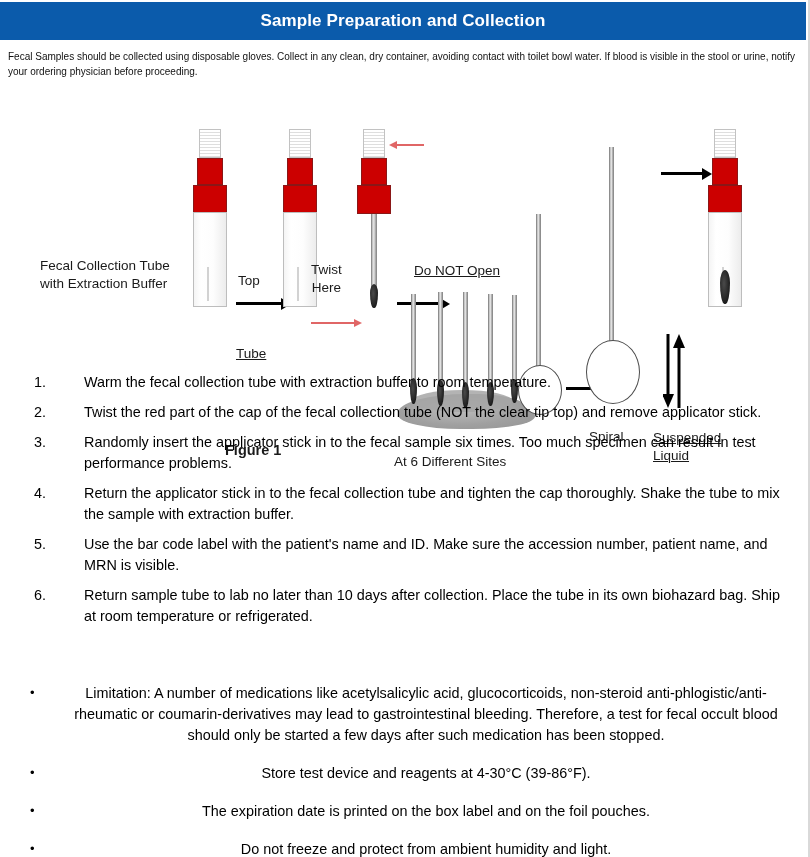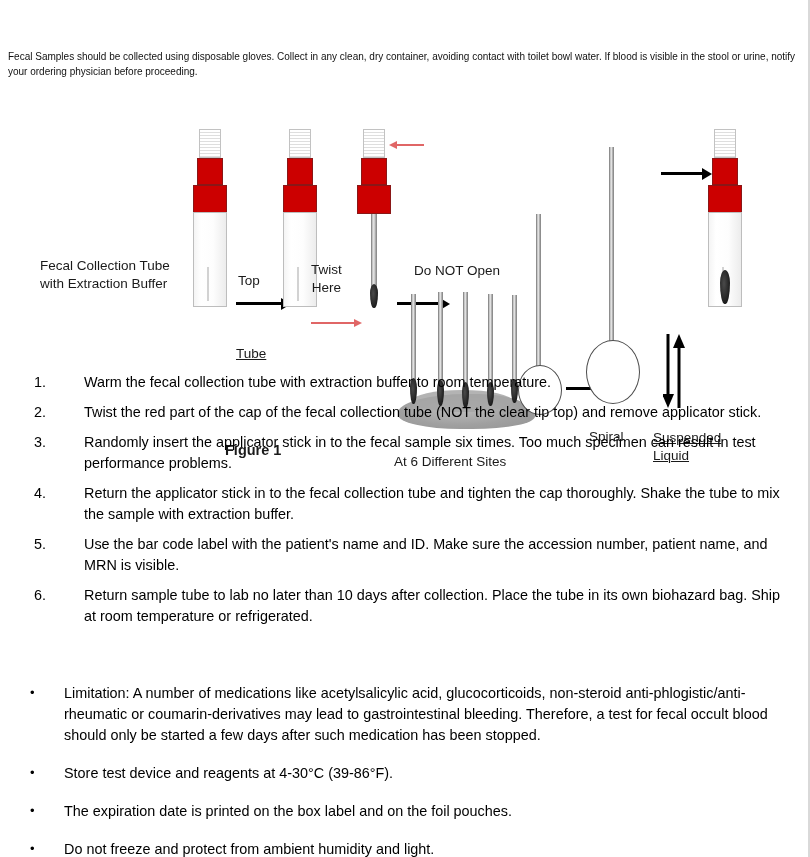--- a/index.html
+++ b/index.html
@@ -62,21 +62,21 @@
     position: absolute;
     font-size: 13.5px;
     color: #1a1a1a;
     line-height: 1.35;
     white-space: pre-line;
   }
   #lbl-tubebuffer { left: 40px;  top: 135px; width: 160px; text-align: left; }
   #lbl-top        { left: 238px; top: 150px; text-align: center; }
   #lbl-tube       { left: 236px; top: 223px; text-decoration: underline; }
   #lbl-twist      { left: 311px; top: 139px; line-height: 1.32; text-align: center; }
-  #lbl-donotopen  { left: 414px; top: 140px; }
+  #lbl-donotopen  { left: 414px; top: 140px; text-decoration: underline; }
   #lbl-sixsites   { left: 394px; top: 331px; }
   #lbl-spiral     { left: 589px; top: 306px; }
   #lbl-suspended  { left: 653px; top: 307px; line-height: 1.32; text-decoration: underline; }
   #lbl-figure1    { left: 225px; top: 319px; font-weight: bold; font-size: 14.5px; }
 
   
   .tube { position: absolute; }
   .tube-body {
     position: absolute;
     background: linear-gradient(to right,#f4f4f4 0%,#ffffff 22%,#fdfdfd 60%,#ececec 100%);
@@ -231,27 +231,30 @@
   #notes .note {
     display: flex;
     margin-bottom: 17px;
   }
   #notes .bullet {
     width: 34px;
     flex: 0 0 34px;
     font-size: 13px;
     line-height: 1.5;
   }
-  #notes .txt { flex: 1; }
+  #notes .txt { flex: 1; text-align: center; }
 </style>
 </head>
 <body>
 
 <div id="page">
 
+  <div class="section-bar" id="bar-sample">
+    <span>Sample Preparation and Collection</span>
+  </div>
 
   <div id="intro">Fecal Samples should be collected using disposable gloves. Collect in any clean, dry container, avoiding contact with toilet bowl water. If blood is visible in the stool or urine, notify your ordering physician before proceeding.</div>
 
   <div id="figure">
 
     <div class="fig-label" id="lbl-tubebuffer">Fecal Collection Tube
 with Extraction Buffer</div>
 
     <div class="tube">
       <div class="cap-clear" style="left:199px; top:7px;  width:22px; height:29px;"></div>

